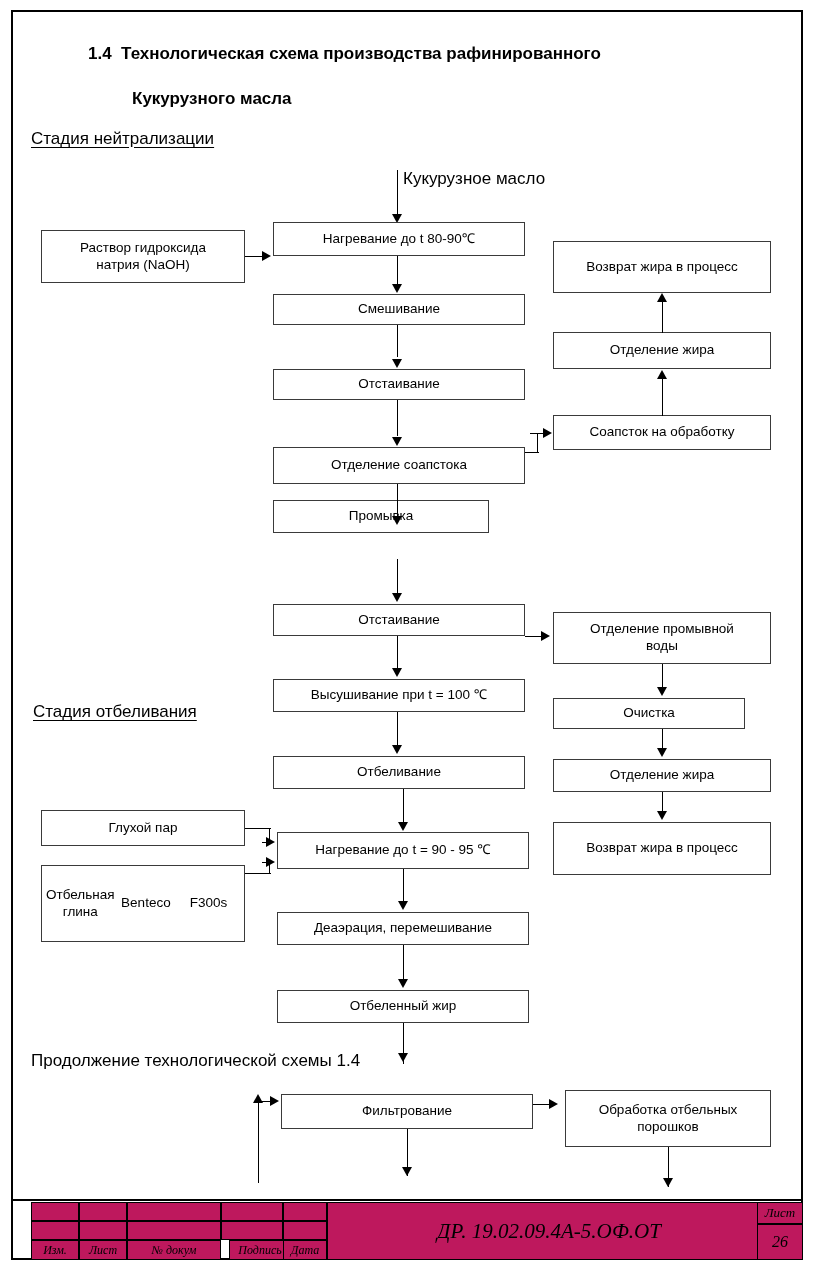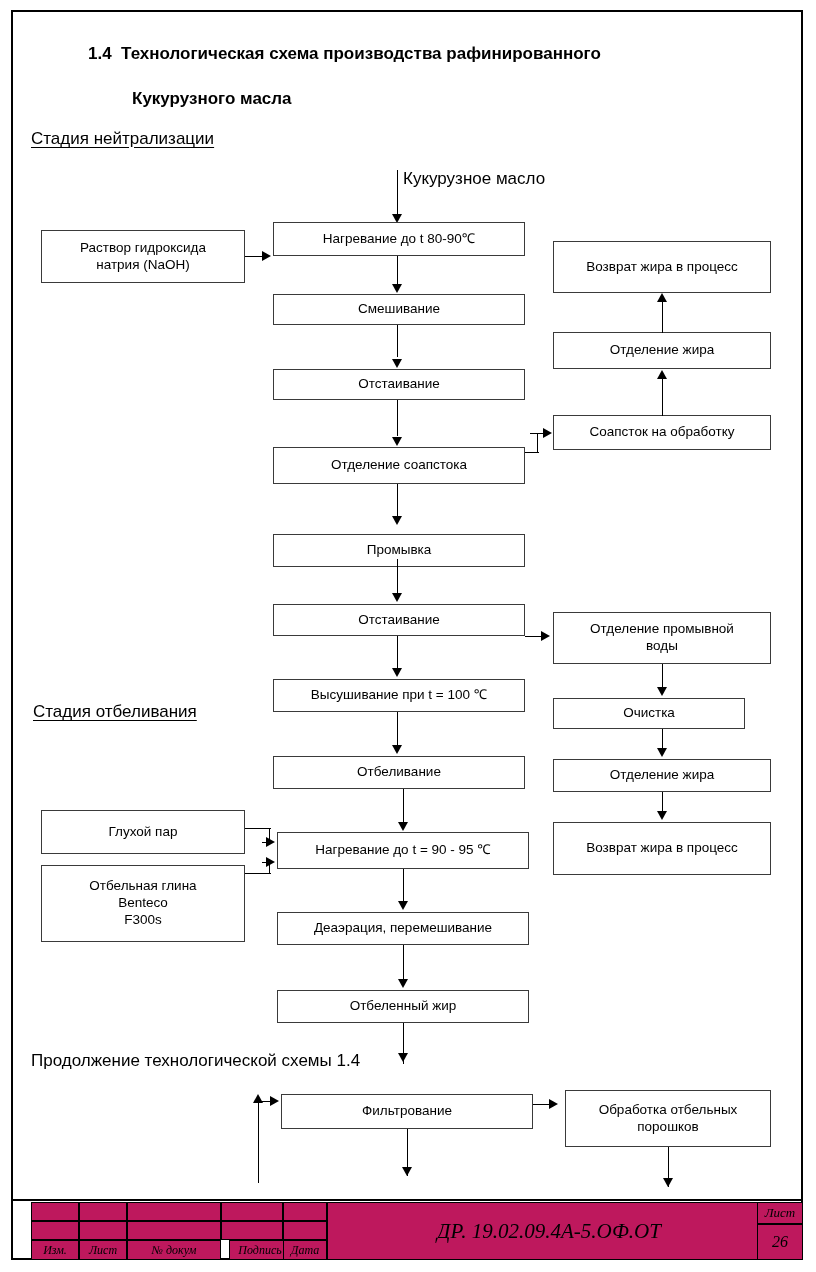--- a/index.html
+++ b/index.html
@@ -170,21 +170,21 @@
   </div>
   <div class="box" style="left:273px; top:294px; width:252px; height:31px;">
     <span>Смешивание</span>
   </div>
   <div class="box" style="left:273px; top:369px; width:252px; height:31px;">
     <span>Отстаивание</span>
   </div>
   <div class="box" style="left:273px; top:447px; width:252px; height:37px;">
     <span>Отделение соапстока</span>
   </div>
-  <div class="box" style="left:273px; top:534px; width:252px; height:33px;">
+  <div class="box" style="left:273px; top:500px; width:216px; height:33px;">
     <span>Промывка</span>
   </div>
   <div class="box" style="left:273px; top:604px; width:252px; height:32px;">
     <span>Отстаивание</span>
   </div>
   <div class="box" style="left:273px; top:679px; width:252px; height:33px;">
     <span>Высушивание при t = 100 ℃</span>
   </div>
   <div class="box" style="left:273px; top:756px; width:252px; height:33px;">
     <span>Отбеливание</span>
@@ -199,24 +199,24 @@
     <span>Отбеленный жир</span>
   </div>
   <div class="box" style="left:281px; top:1094px; width:252px; height:35px;">
     <span>Фильтрование</span>
   </div>
 
   <div class="box" style="left:41px; top:230px; width:204px; height:53px; flex-direction:column;">
     <span>Раствор гидроксида</span>
     <span>натрия (NaOH)</span>
   </div>
-  <div class="box" style="left:41px; top:810px; width:204px; height:44px;">
+  <div class="box" style="left:41px; top:810px; width:204px; height:36px;">
     <span>Глухой пар</span>
   </div>
-  <div class="box" style="left:41px; top:865px; width:204px; height:77px; flex-direction:column;">
+  <div class="box" style="left:41px; top:865px; width:204px; height:77px; ">
     <span>Отбельная глина</span>
     <span>Benteco</span>
     <span>F300s</span>
   </div>
 
   <div class="box" style="left:553px; top:241px; width:218px; height:52px;">
     <span>Возврат жира в процесс</span>
   </div>
   <div class="box" style="left:553px; top:332px; width:218px; height:37px;">
     <span>Отделение жира</span>

